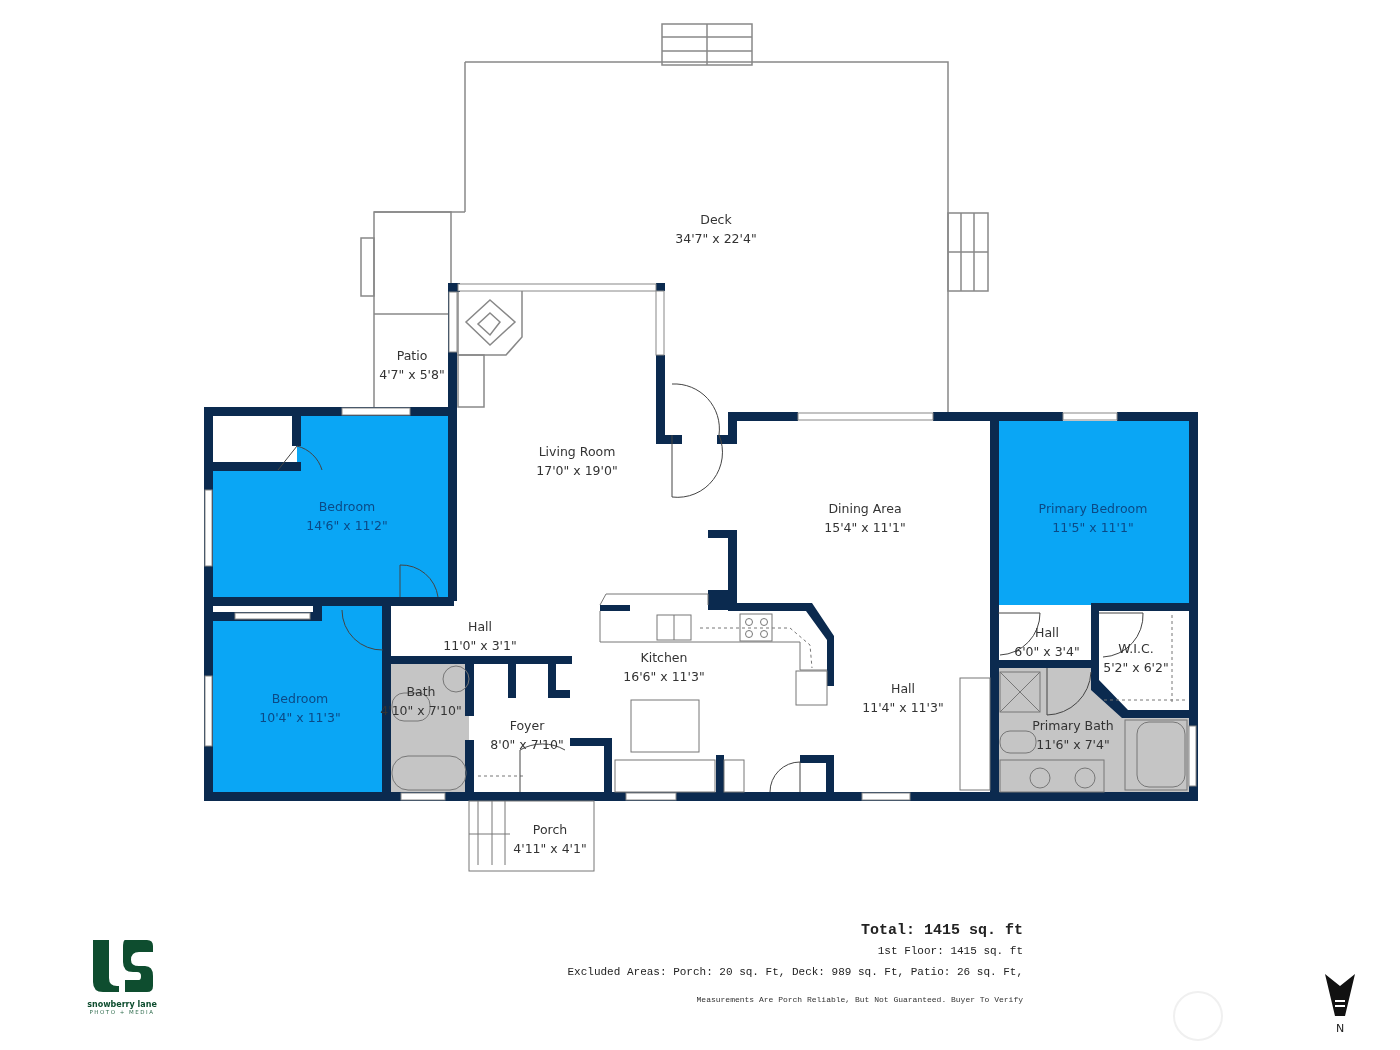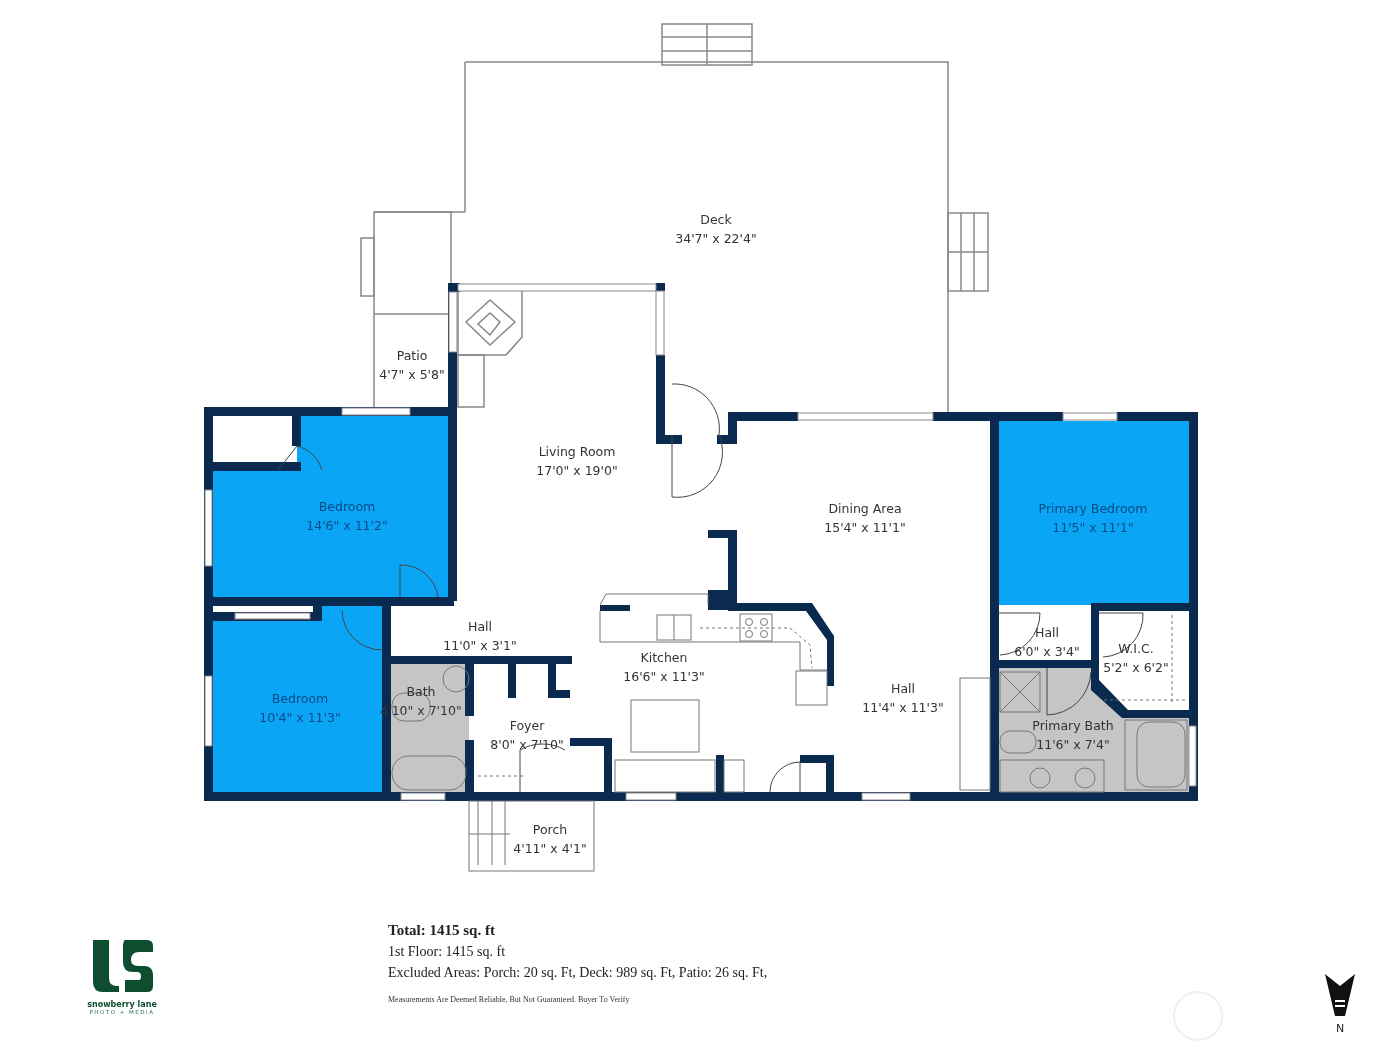--- a/index.html
+++ b/index.html
@@ -1,22 +1,22 @@
 <!DOCTYPE html>
 <html><head>
 <meta charset="utf-8">
 <style>
   html, body { margin: 0; padding: 0; background: #ffffff; }
   body { width: 1400px; height: 1050px; position: relative; overflow: hidden; font-family: "DejaVu Sans", "Liberation Sans", sans-serif; }
   #plan { position: absolute; left: 0; top: 0; width: 1400px; height: 1050px; }
   .room-label { font-family: "DejaVu Sans", sans-serif; font-size: 12.5px; fill: #333333; text-anchor: middle; }
   .room-label.blue { fill: #0b4a86; }
-  .summary { position: absolute; left: 388px; top: 920px; width: 600px; text-align: left; color: #222; font-family: Liberation Serif, serif; }
+  .summary { position: absolute; left: 423px; top: 920px; width: 600px; text-align: right; color: #222; font-family: Liberation Mono, monospace; }
   .summary .total { font-weight: bold; font-size: 15px; line-height: 21px; }
-  .summary .line { font-size: 14px; line-height: 21px; }
+  .summary .line { font-size: 11px; line-height: 21px; }
   .summary .disclaimer { font-size: 8px; margin-top: 12px; color: #333; }
   .logo { position: absolute; left: 36px; top: 938px; width: 76px; text-align: center; color: #0e4d2f; margin-left: 48px; }
   .logo .name { font-size: 8px; font-weight: bold; letter-spacing: 0px; margin-top: 2px; }
   .logo .sub { font-size: 5.5px; letter-spacing: 1.5px; color: #2e6b4c; }
   .compass { position: absolute; left: 1320px; top: 972px; width: 40px; height: 64px; text-align: center; }
   .compass .n { font-size: 11px; color: #222; }
   .ghost-circle { position: absolute; left: 1173px; top: 991px; width: 46px; height: 46px; border: 2px solid #f0f0f0; border-radius: 50%; }
 </style>
 </head>
 <body>
@@ -260,21 +260,21 @@
 
     <text class="room-label" x="550" y="834">Porch</text>
     <text class="room-label" x="550" y="853">4'11" x 4'1"</text>
   </g>
 </svg>
 
 <div class="summary">
   <div class="total">Total: 1415 sq. ft</div>
   <div class="line">1st Floor: 1415 sq. ft</div>
   <div class="line">Excluded Areas: Porch: 20 sq. Ft, Deck: 989 sq. Ft, Patio: 26 sq. Ft,</div>
-  <div class="disclaimer">Measurements Are Deemed Reliable, But Not Guaranteed. Buyer To Verify</div>
+  <div class="disclaimer">Measurements Are Porch Reliable, But Not Guaranteed. Buyer To Verify</div>
 </div>
 
 <div class="logo">
   <svg width="66" height="56" viewBox="0 0 66 56">
     <path d="M4 2 H20 V40 Q20 48 28 48 H30 V54 H14 Q4 54 4 44 Z" fill="#0e4d2f"></path>
     <path d="M36 2 H58 Q64 2 64 8 V14 H50 Q42 14 42 22 Q42 28 50 28 H56 Q64 28 64 38 V48 Q64 54 58 54 H36 V42 H50 Q52 42 52 38 Q52 34 48 34 H44 Q34 34 34 24 V10 Q34 2 36 2 Z" fill="#0e4d2f"></path>
   </svg>
   <div class="name">snowberry lane</div>
   <div class="sub">PHOTO + MEDIA</div>
 </div>

